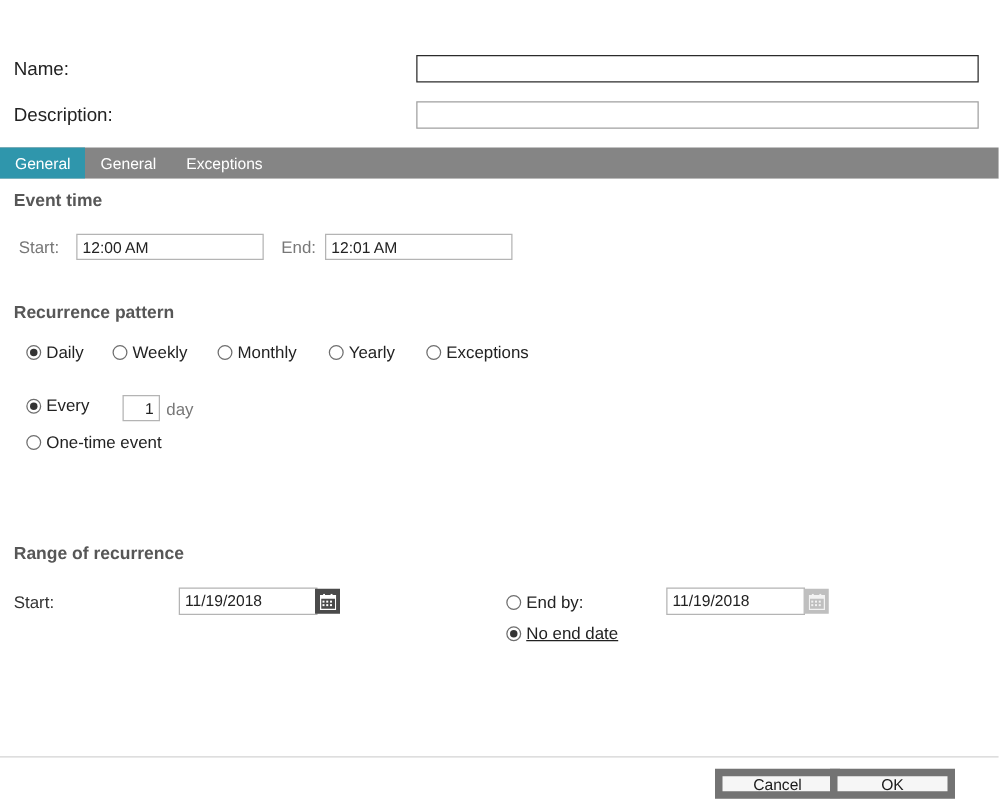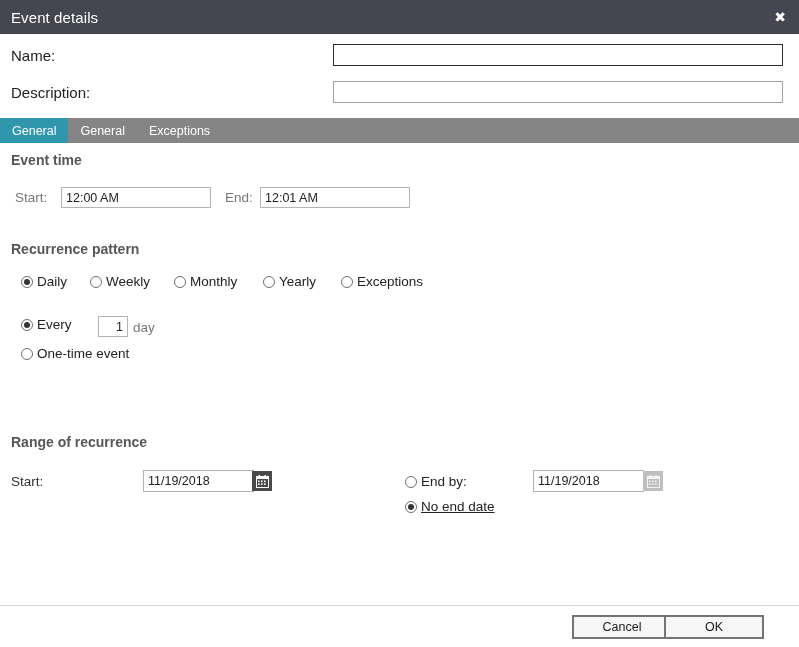--- a/index.html
+++ b/index.html
@@ -218,40 +218,36 @@
     left: 0; top: 605px;
     width: 799px; height: 42px;
     background: #ffffff;
     border-top: 1px solid #d4d4d4;
   }
   .btn {
     position: absolute;
     top: 9px;
     height: 24px;
     box-sizing: border-box;
-    border: 2px solid #737373;
+    border: 6px solid #737373;
     background: #f6f6f6;
     font-family: "Liberation Sans", sans-serif;
     font-size: 12.5px;
     color: #1a1a1a;
     cursor: pointer;
     padding: 0;
   }
   .btn-cancel { left: 572px; width: 100px; }
   .btn-ok     { left: 664px; width: 100px; }
 </style>
 </head>
 <body>
 
 <div class="dialog">
 
-  <div class="titlebar">
-    <div class="titlebar-title">Event details</div>
-    <div class="close-btn">✖</div>
-  </div>
 
   <div class="header-fields">
 
     <div class="field-row name">
       <span class="field-label">Name:</span>
       <input class="field-input focused" type="text" value="" style="">
     </div>
 
     <div class="field-row desc">
       <span class="field-label">Description:</span>

